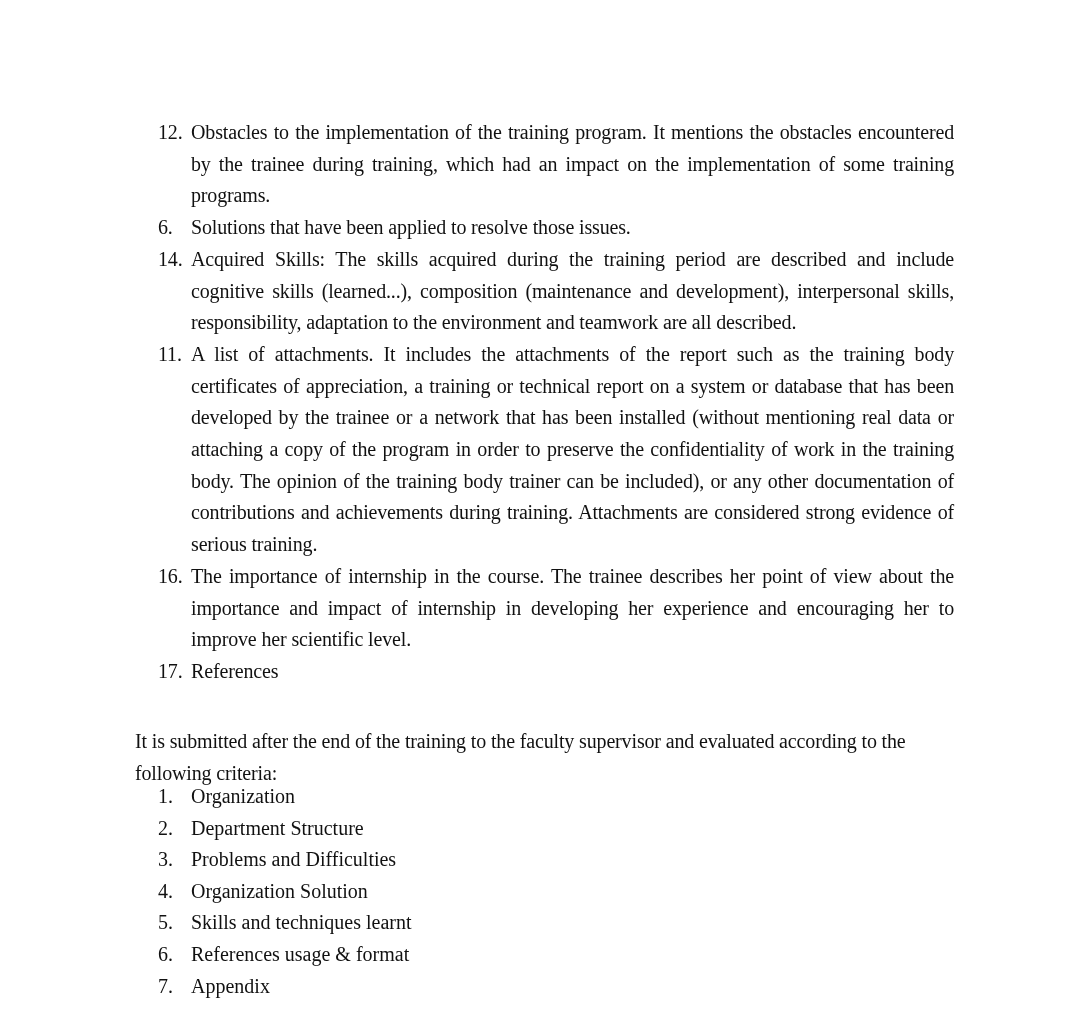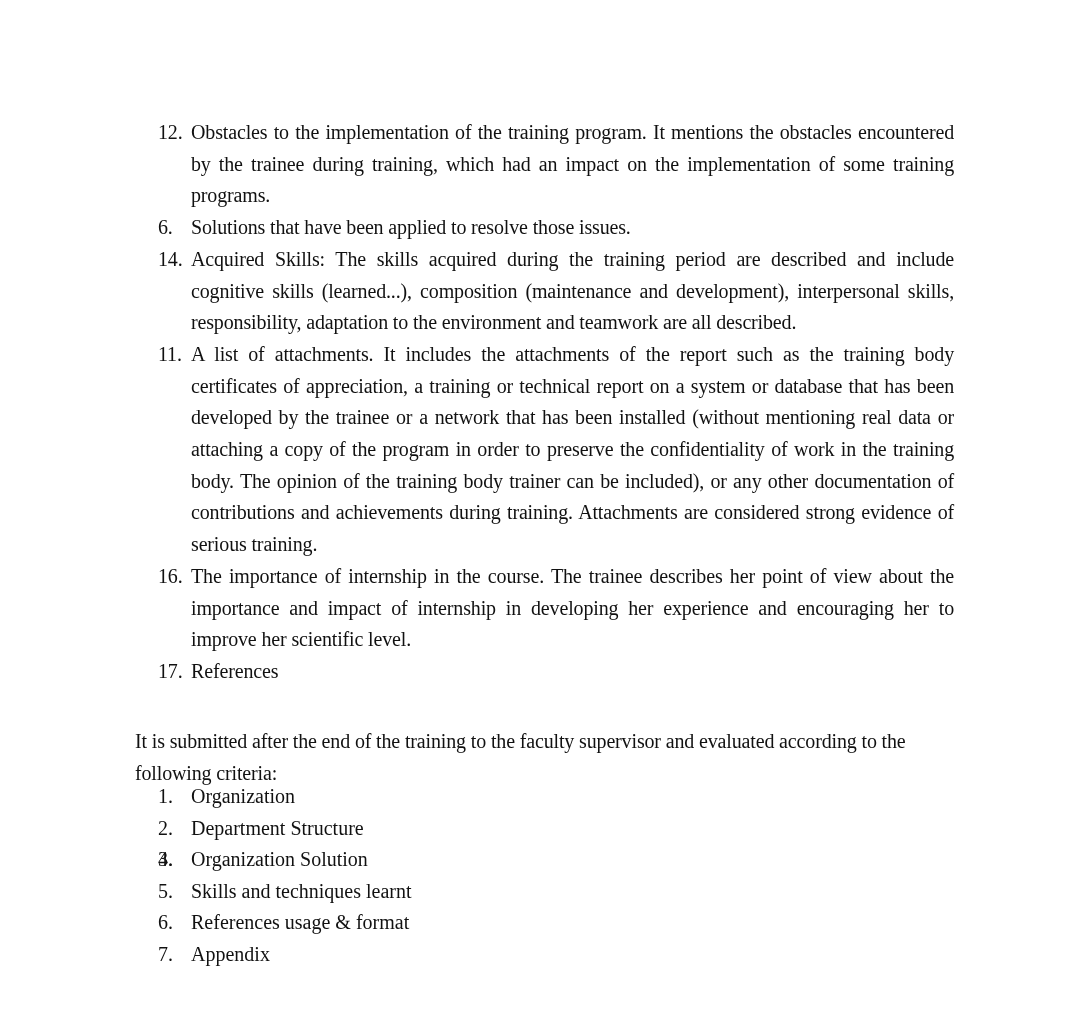--- a/index.html
+++ b/index.html
@@ -110,20 +110,21 @@
     <li>
       <span class="num">1.</span>
       <span>Organization</span>
     </li>
     <li>
       <span class="num">2.</span>
       <span>Department Structure</span>
     </li>
     <li>
       <span class="num">3.</span>
+      <span>Problems and Difficulties</span>
     </li>
     <li>
       <span class="num">4.</span>
       <span>Organization Solution</span>
     </li>
     <li>
       <span class="num">5.</span>
       <span>Skills and techniques learnt</span>
     </li>
     <li>

